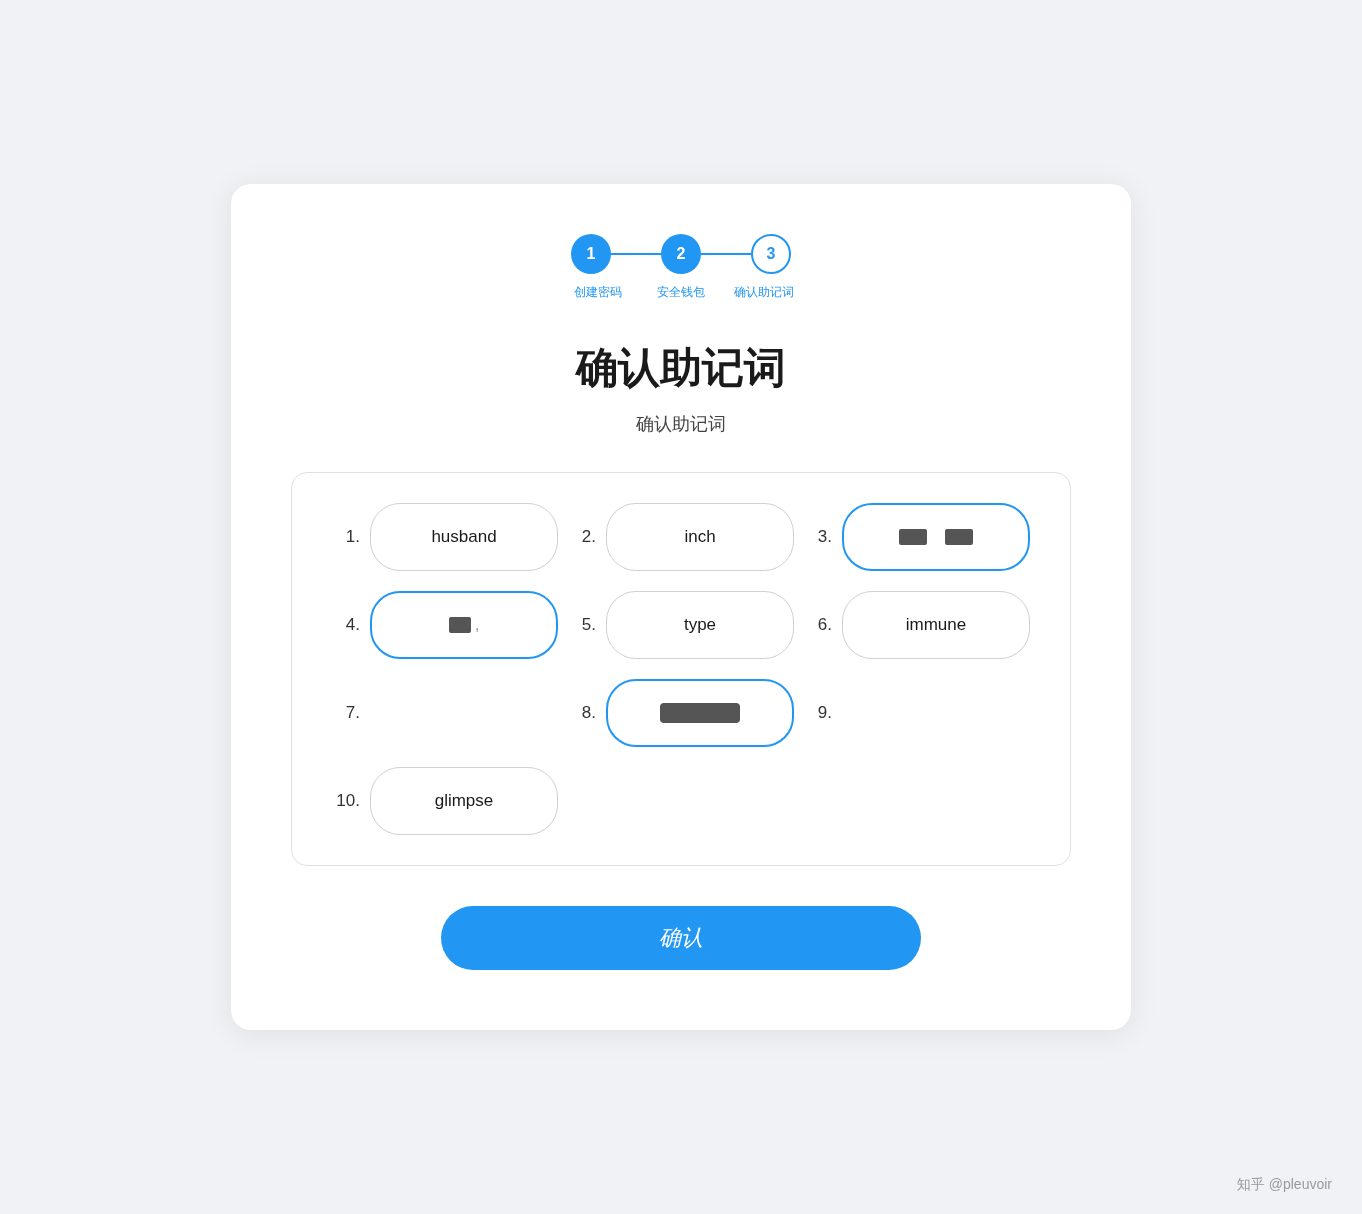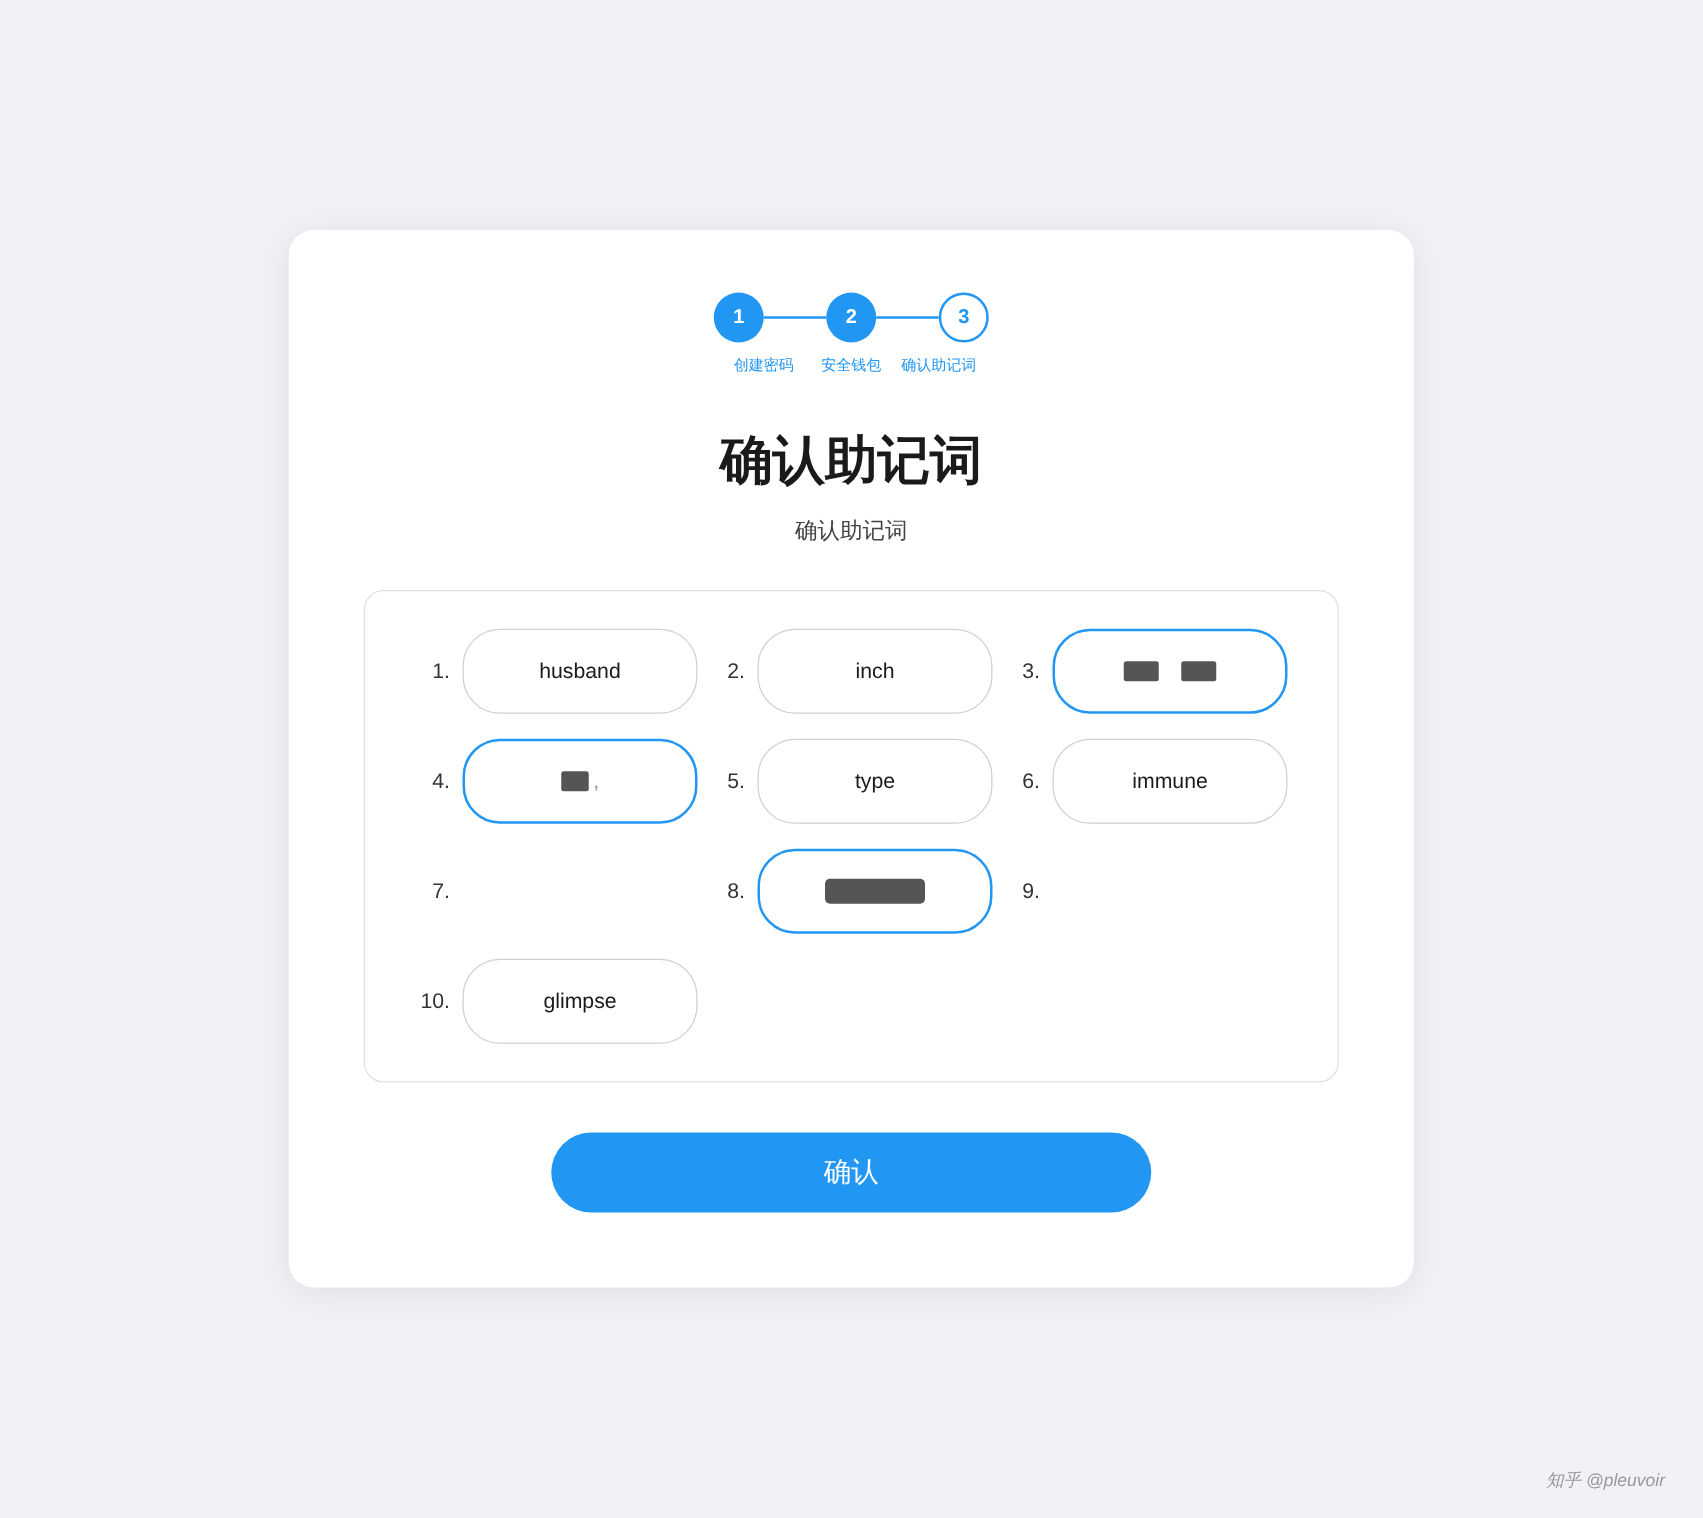--- a/index.html
+++ b/index.html
@@ -64,21 +64,21 @@
     }
 
     .step-line {
       width: 50px;
       height: 2px;
       background-color: #2196F3;
     }
 
     .stepper-labels {
       display: flex;
-      gap: 0;
+      gap: 13px;
       text-align: center;
     }
 
     .step-label {
       font-size: 12px;
       color: #2196F3;
       width: 70px;
       text-align: center;
       line-height: 1.4;
     }
@@ -169,30 +169,30 @@
       margin: 0 auto;
       height: 64px;
       background-color: #2196F3;
       color: white;
       border: none;
       border-radius: 40px;
       font-size: 22px;
       font-weight: 500;
       cursor: pointer;
       transition: background 0.2s;
+      font-style: italic;
     }
 
     
     .watermark {
       position: fixed;
       bottom: 20px;
       right: 30px;
       font-size: 14px;
       color: #999;
-      font-style: italic;
     }
   </style>
 </head>
 <body>
 
 <div class="card">
 
   <div class="stepper">
     <div class="stepper-circles">
       <div class="step-circle active">1</div>

